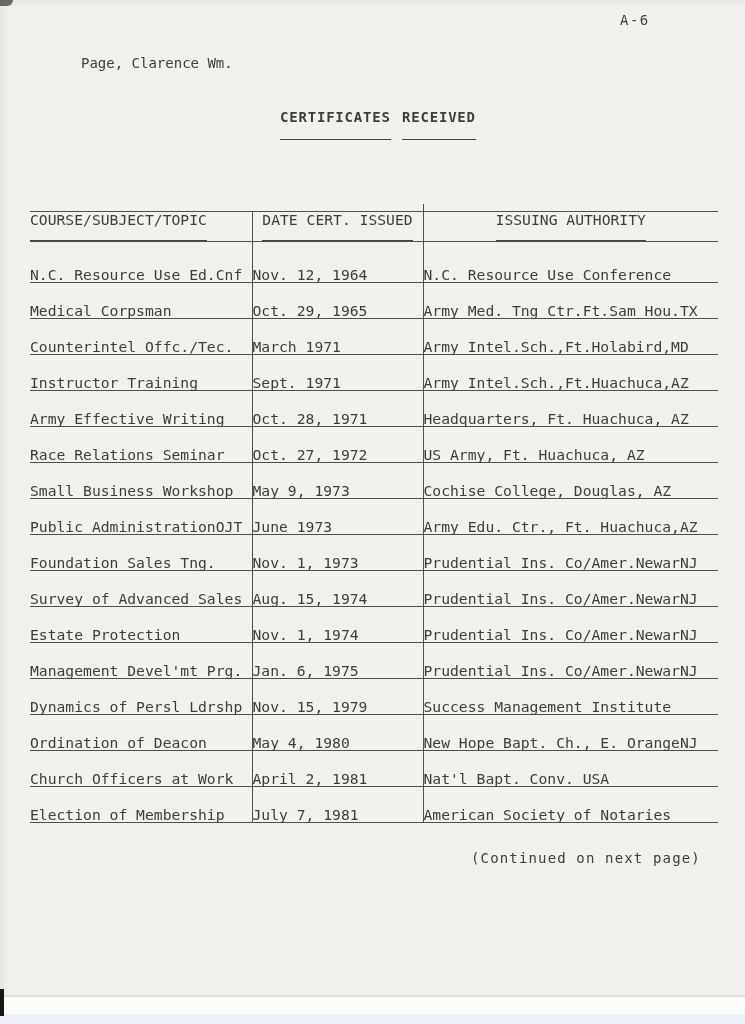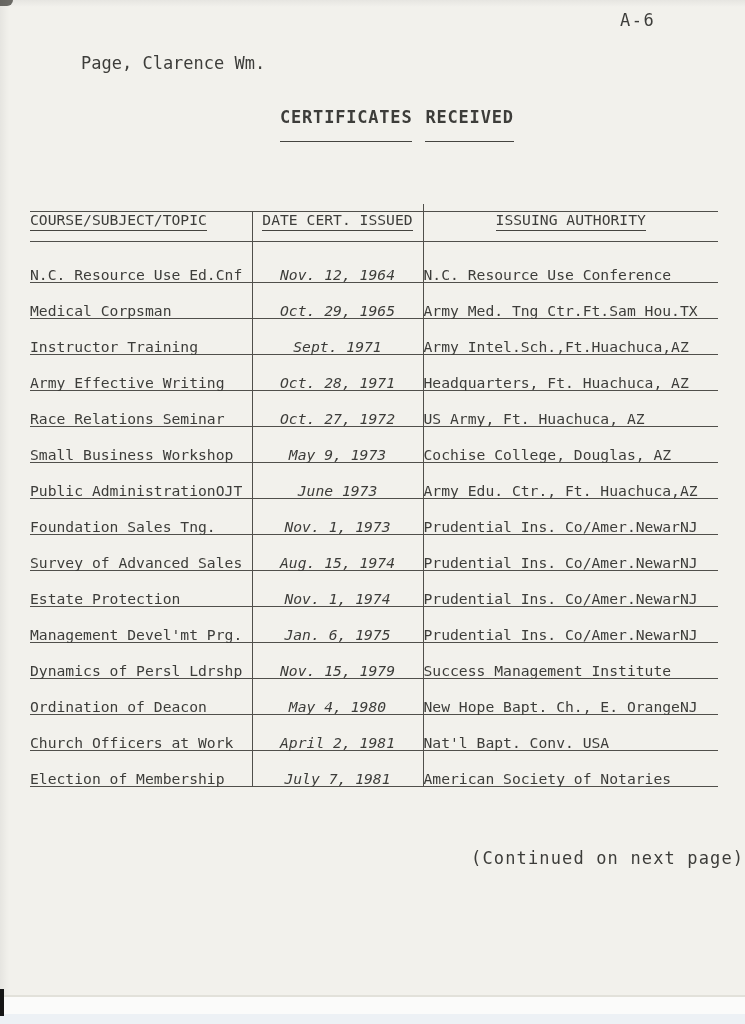--- a/index.html
+++ b/index.html
@@ -17,21 +17,21 @@
   .scan-topleft-mark{position:absolute;left:0;top:0;width:13px;height:6px;
     background:#55534f;border-radius:0 0 7px 0;opacity:.85;}
   .left-edge-shade{position:absolute;left:0;top:0;width:9px;height:1024px;
     background:linear-gradient(90deg,rgba(0,0,0,0.05),rgba(0,0,0,0));}
   .paper-edge-line{position:absolute;left:0;top:995px;width:745px;height:2px;background:#e2e1da;}
   .scan-bottom-area{position:absolute;left:0;top:997px;width:745px;height:27px;background:#fbfbfa;}
   .scan-bottom-strip{position:absolute;left:0;top:1014px;width:745px;height:10px;background:#edf1f5;}
   .scan-bottomleft-mark{position:absolute;left:0;top:989px;width:4px;height:27px;background:#161616;}
 
   
-  .mono{font-size:17px;line-height:15px;white-space:pre;}
+  .mono{font-size:14px;line-height:15px;white-space:pre;}
   .corner-label{position:absolute;left:620px;top:13px;letter-spacing:1.5px;}
   .name-line{position:absolute;left:33px;top:56px;margin-left:48px;}
   .doc-title{position:absolute;left:280px;top:110px;font-weight:bold;letter-spacing:0.8px;word-spacing:2px;}
   .doc-title .u{border-bottom:1.6px solid #454440;padding-bottom:14px;}
   .doc-subtitle{position:absolute;left:145px;top:166px;font-weight:bold;}
   .footer-note{position:absolute;left:471px;top:851px;letter-spacing:1.15px;}
 
   
   .cert-table-wrap{position:absolute;left:30px;top:211px;width:688px;}
   .vline-peek{position:absolute;left:392.5px;top:-7px;width:1.6px;height:8px;background:#504f4b;}
@@ -40,26 +40,26 @@
   table.cert th, table.cert td{
     font-family:"DejaVu Sans Mono", monospace;
     font-size:14.7px;line-height:15px;
     font-weight:normal;white-space:nowrap;overflow:visible;
     padding:0;margin:0;
   }
   col.c1{width:222px;}col.c2{width:171px;}col.c3{width:295px;}
   th.col1,td.col1{border-right:1.6px solid #504f4b;text-align:left;padding-left:5px;}
   th.col2,td.col2{border-right:1.6px solid #504f4b;}
   th.col2{text-align:center;}
-  td.col2{text-align:center;padding-left:24px;font-style:italic;}
+  td.col2{text-align:left;padding-left:24px;}
   th.col3{text-align:center;}
   td.col3{text-align:left;padding-left:16px;}
   thead tr{height:30px;}
   thead th{vertical-align:top;padding-top:5px;border-bottom:1.6px solid #504f4b;}
-  thead .u{border-bottom:1.6px solid #454440;padding-bottom:2px;}
+  thead .u{border-bottom:1.6px solid #454440;padding-bottom:12px;}
   tbody tr{height:36px;}
   tbody tr:first-child{height:41px;}
   tbody td{vertical-align:bottom;padding-bottom:7px;border-bottom:1.6px solid #504f4b;}
 </style>
 </head>
 <body>
 
 <div class="page">
 
   <div class="scan-top-strip"></div>
@@ -91,20 +91,25 @@
       <tbody id="cert-rows">
           <tr>
     <td class="col1">N.C. Resource Use Ed.Cnf</td>
     <td class="col2">Nov. 12, 1964</td>
     <td class="col3">N.C. Resource Use Conference</td>
   </tr>
           <tr>
     <td class="col1">Medical Corpsman</td>
     <td class="col2">Oct. 29, 1965</td>
     <td class="col3">Army Med. Tng Ctr.Ft.Sam Hou.TX</td>
+  </tr>
+          <tr>
+    <td class="col1">Counterintel Offc./Tec.</td>
+    <td class="col2">March 1971</td>
+    <td class="col3">Army Intel.Sch.,Ft.Holabird,MD</td>
   </tr>
           <tr>
     <td class="col1">Instructor Training</td>
     <td class="col2">Sept. 1971</td>
     <td class="col3">Army Intel.Sch.,Ft.Huachuca,AZ</td>
   </tr>
           <tr>
     <td class="col1">Army Effective Writing</td>
     <td class="col2">Oct. 28, 1971</td>
     <td class="col3">Headquarters, Ft. Huachuca, AZ</td>

